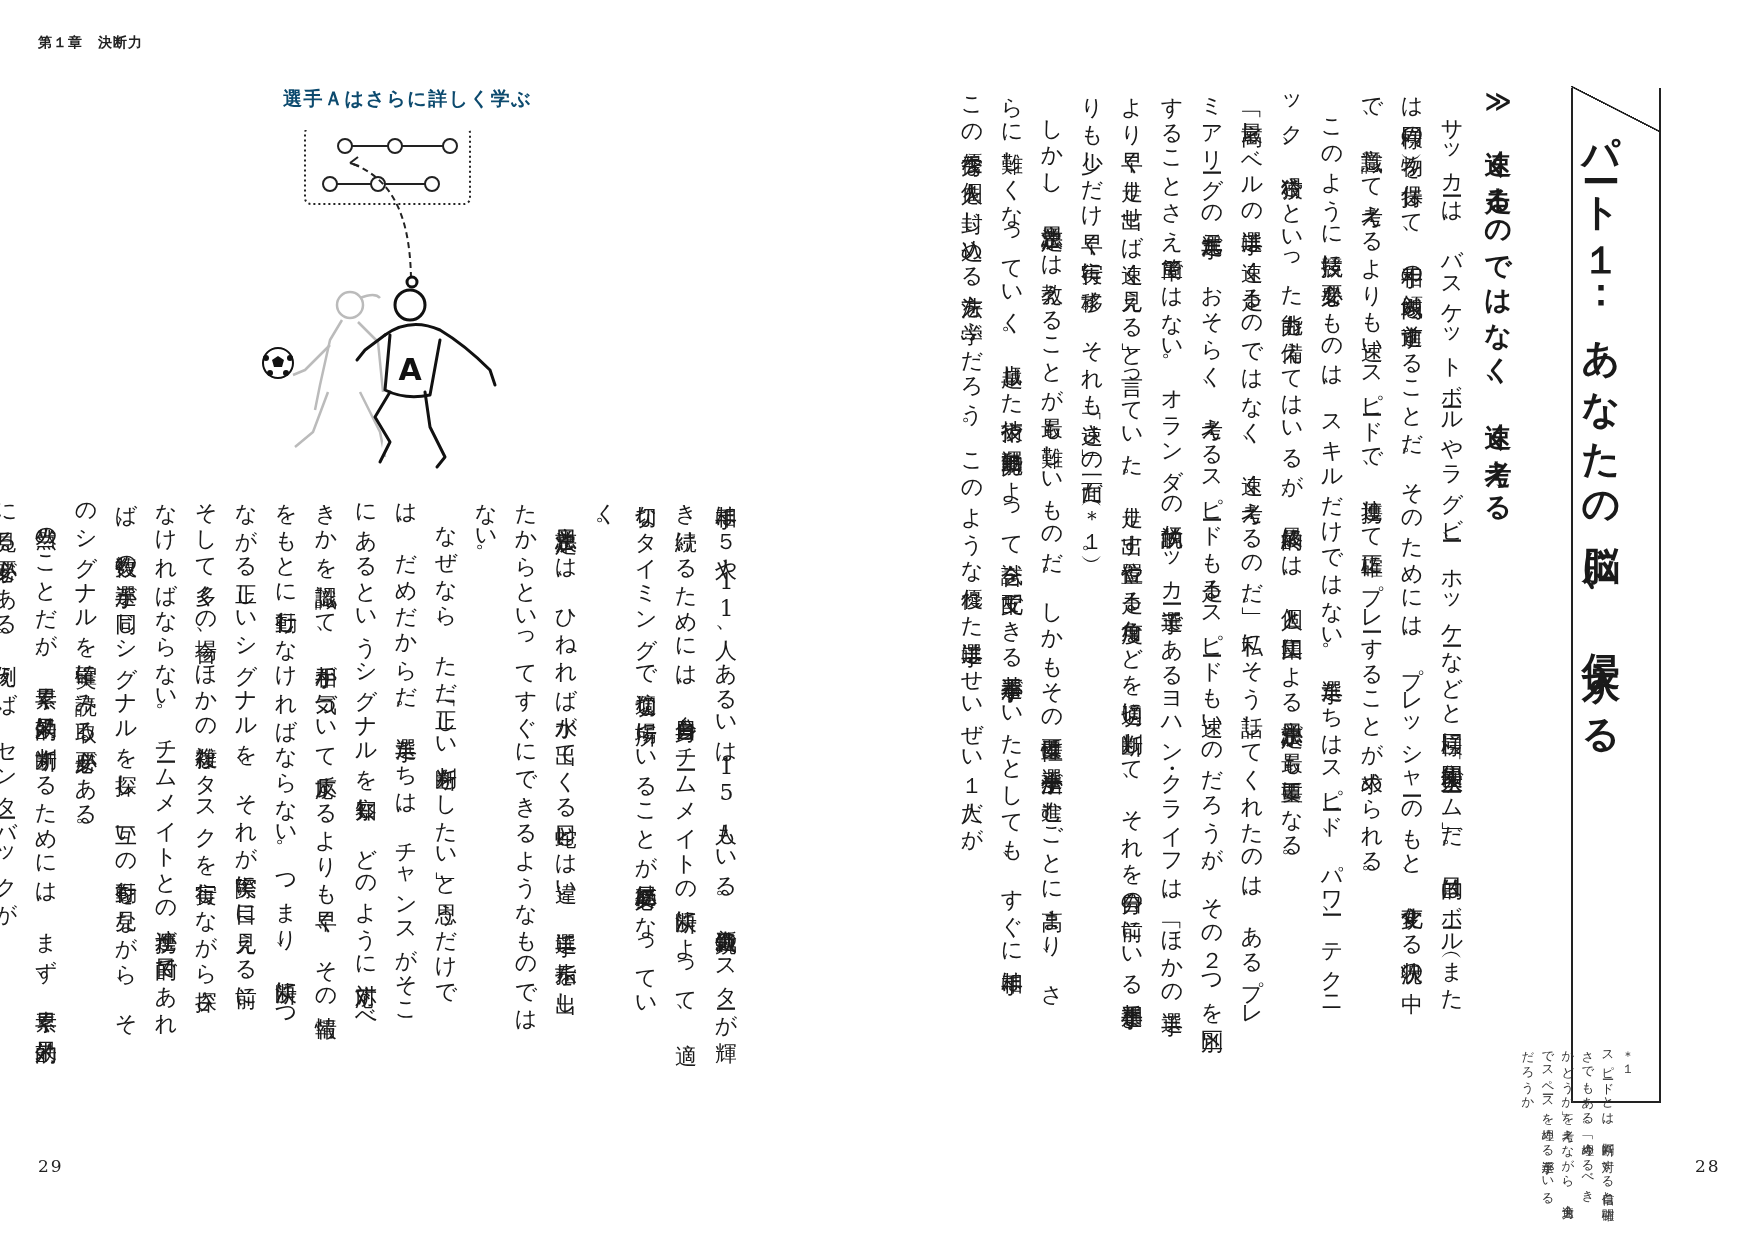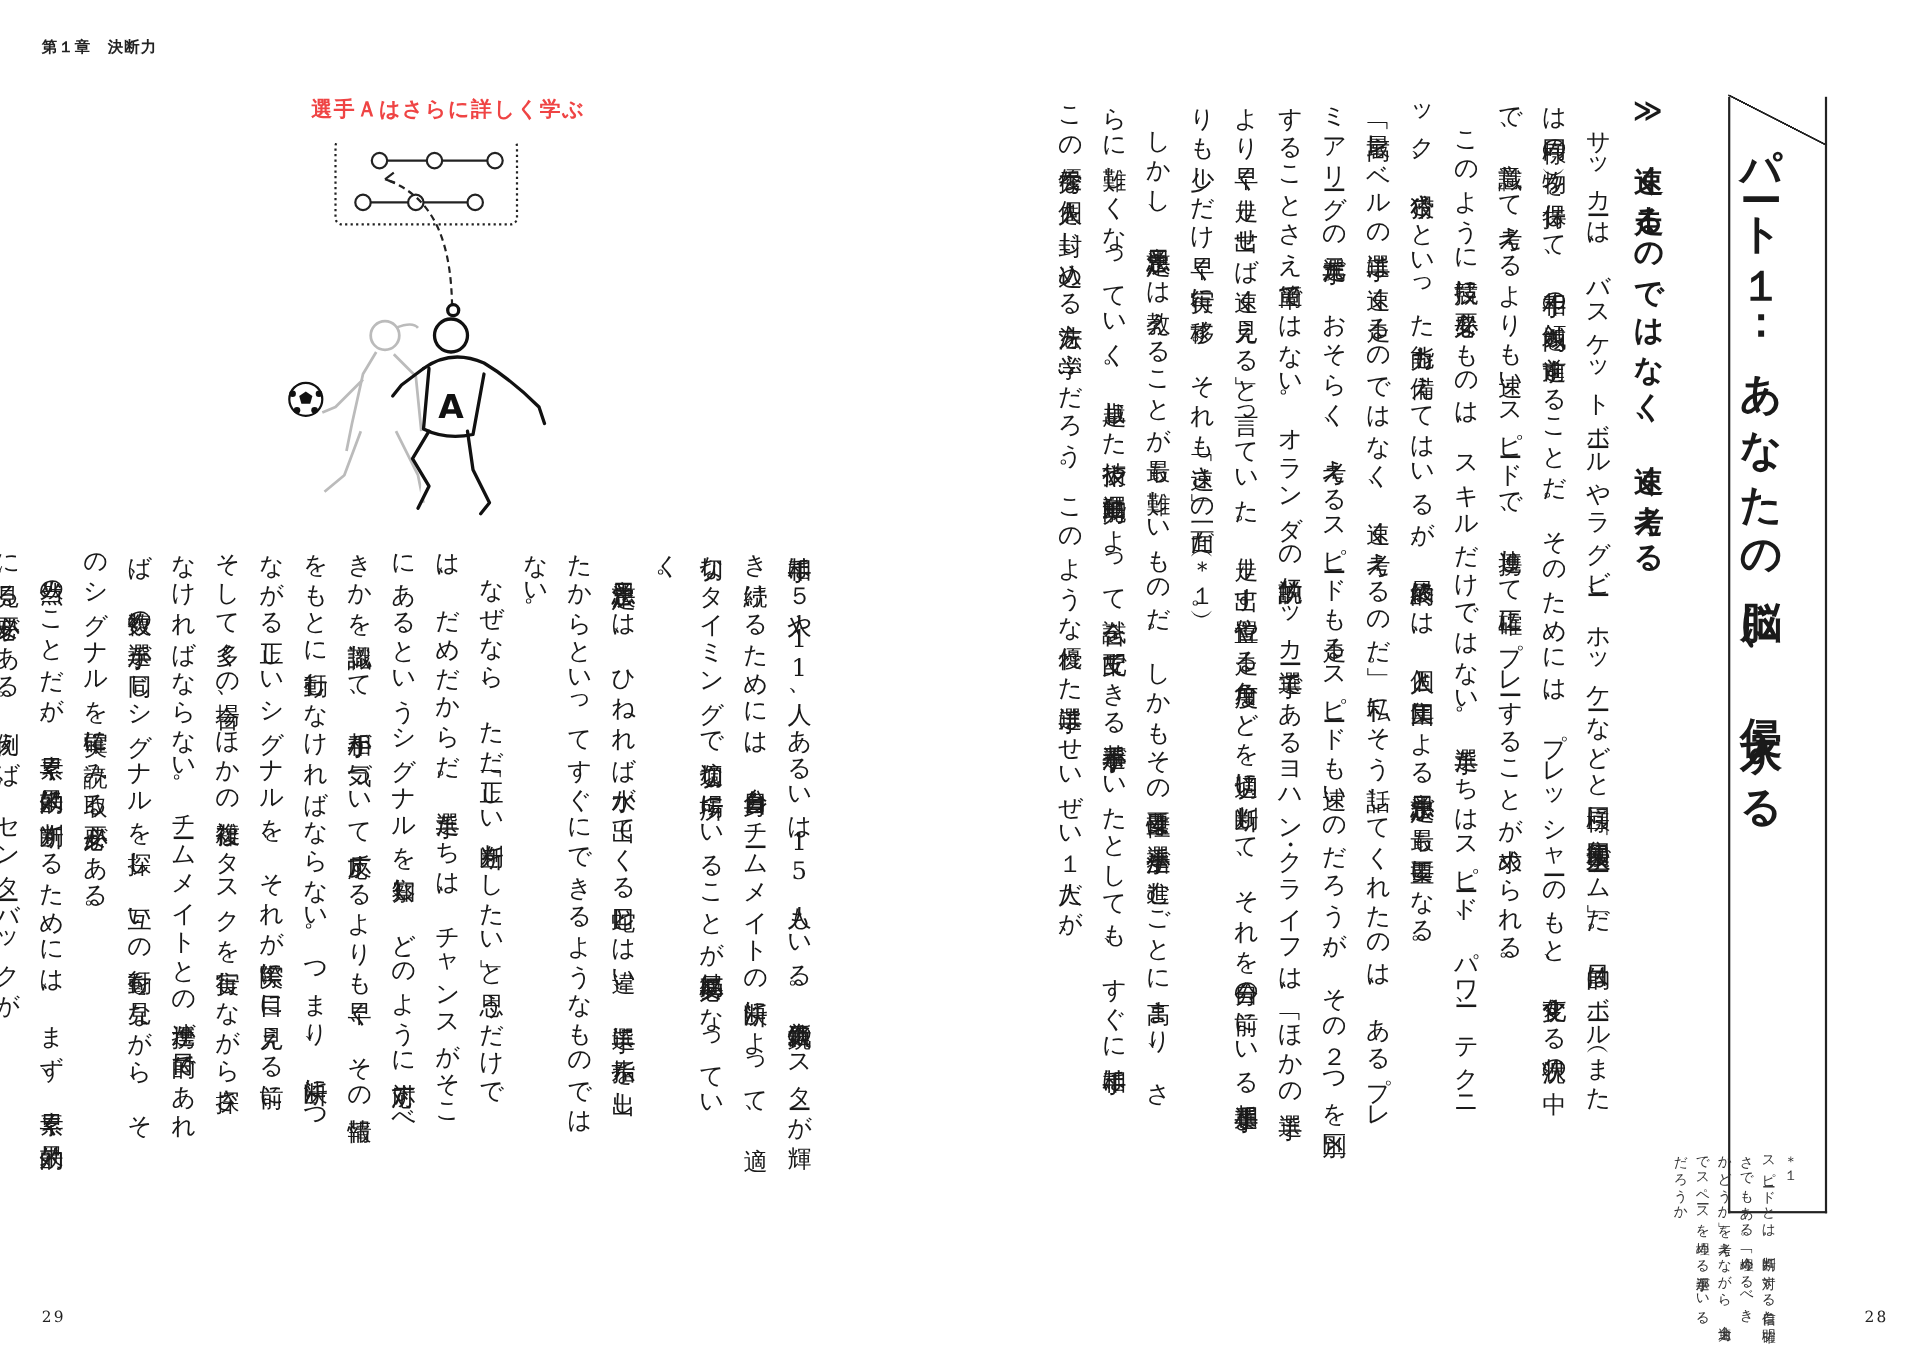--- a/index.html
+++ b/index.html
@@ -3,21 +3,21 @@
 <meta charset="utf-8">
 <style>
   html, body { margin:0; padding:0; background:#ffffff; }
   body { width:1744px; height:1239px; position:relative; overflow:hidden;
          font-family:"DejaVu Serif","Liberation Serif",serif; color:#1a1a1a; }
   .page { position:absolute; top:0; height:1198px; }
   .left-page { left:0; width:872px; }
 
   .running-head { position:absolute; left:38px; top:34px; font-family:"DejaVu Sans","Liberation Sans",sans-serif;
                   font-size:14px; font-weight:bold; letter-spacing:1px; color:#222; }
-  .page-number { position:absolute; top:1190px; font-size:14px; letter-spacing:2px; color:#222; }
+  .page-number { position:absolute; top:1156px; font-size:17px; letter-spacing:2px; color:#222; }
   .pn-left { left:38px; }
   .pn-right { left:1695px;text-align:center; }
 
   .vtext { writing-mode:vertical-rl; text-orientation:upright; }
 
   
   .title-box { position:absolute; left:1571px; top:88px; width:90px; height:1015px;
                border:2px solid #222; border-top:none; box-sizing:border-box; }
   .title-box::before { content:""; position:absolute; left:-2px; top:-2px; width:90px; height:46px;
                background:linear-gradient(to bottom left, transparent 49%, #222 49.5%, #222 51%, transparent 51.5%); }
@@ -36,21 +36,21 @@
   .para { margin:0; text-indent:1em; }
   .para.noindent { text-indent:0; }
 
   .footnote { position:absolute; left:1508px; top:1042px; height:160px; width:130px;
               font-family:"DejaVu Sans","Liberation Sans",sans-serif; font-size:12.5px; line-height:20px;
               letter-spacing:1px; color:#333; }
   .footnote-mark { display:block; }
 
   
   .fig-caption { position:absolute; left:283px; top:86px; font-family:"DejaVu Sans","Liberation Sans",sans-serif;
-                 font-weight:bold; font-size:19px; letter-spacing:1.5px; color:#ef4444; }
+                 font-weight:bold; font-size:19px; letter-spacing:1.5px; color:#0c4a6e; }
   .illustration { position:absolute; left:250px; top:130px; width:320px; height:340px; }
 </style>
 </head>
 <body>
 
 <div class="page left-page">
   <div class="running-head">第１章　決断力</div>
 
   <div class="fig-caption">選手Ａはさらに詳しく学ぶ</div>
 

